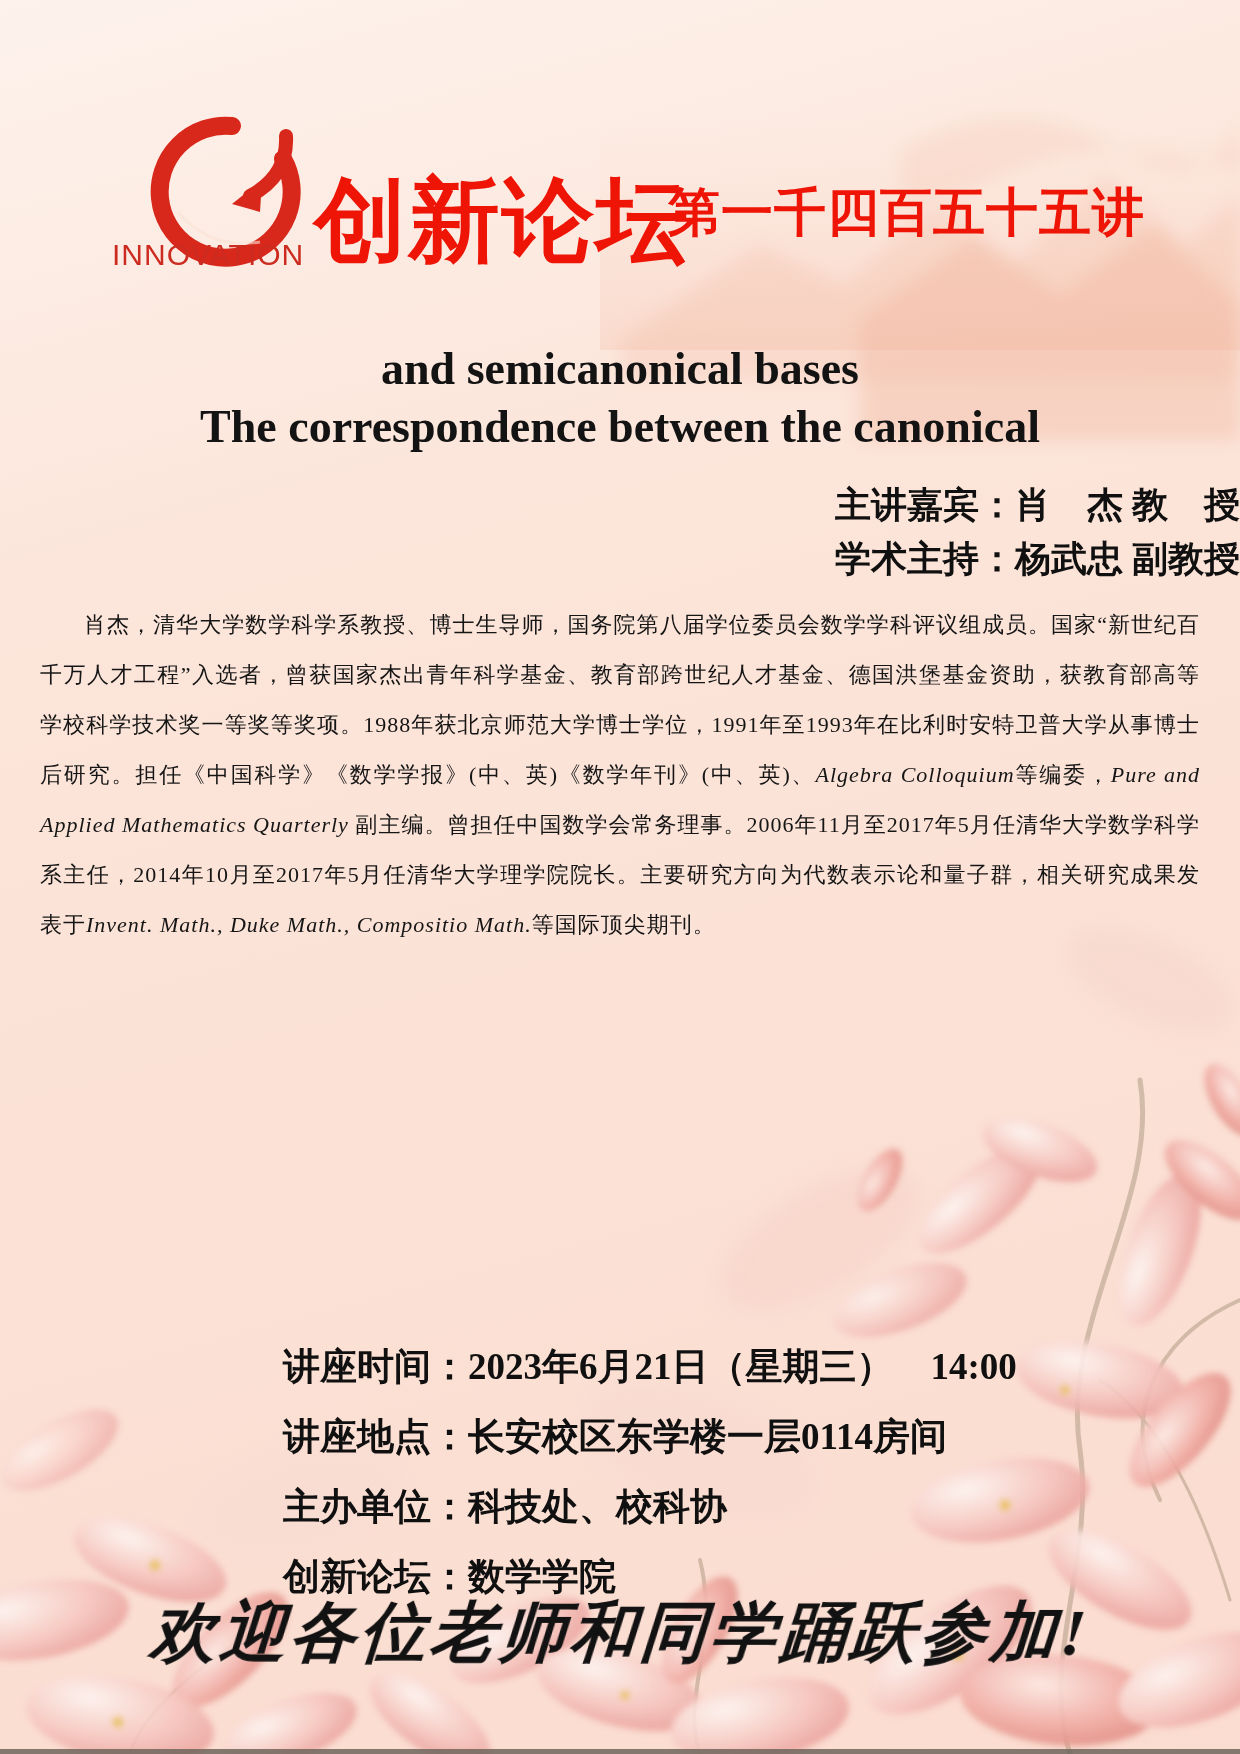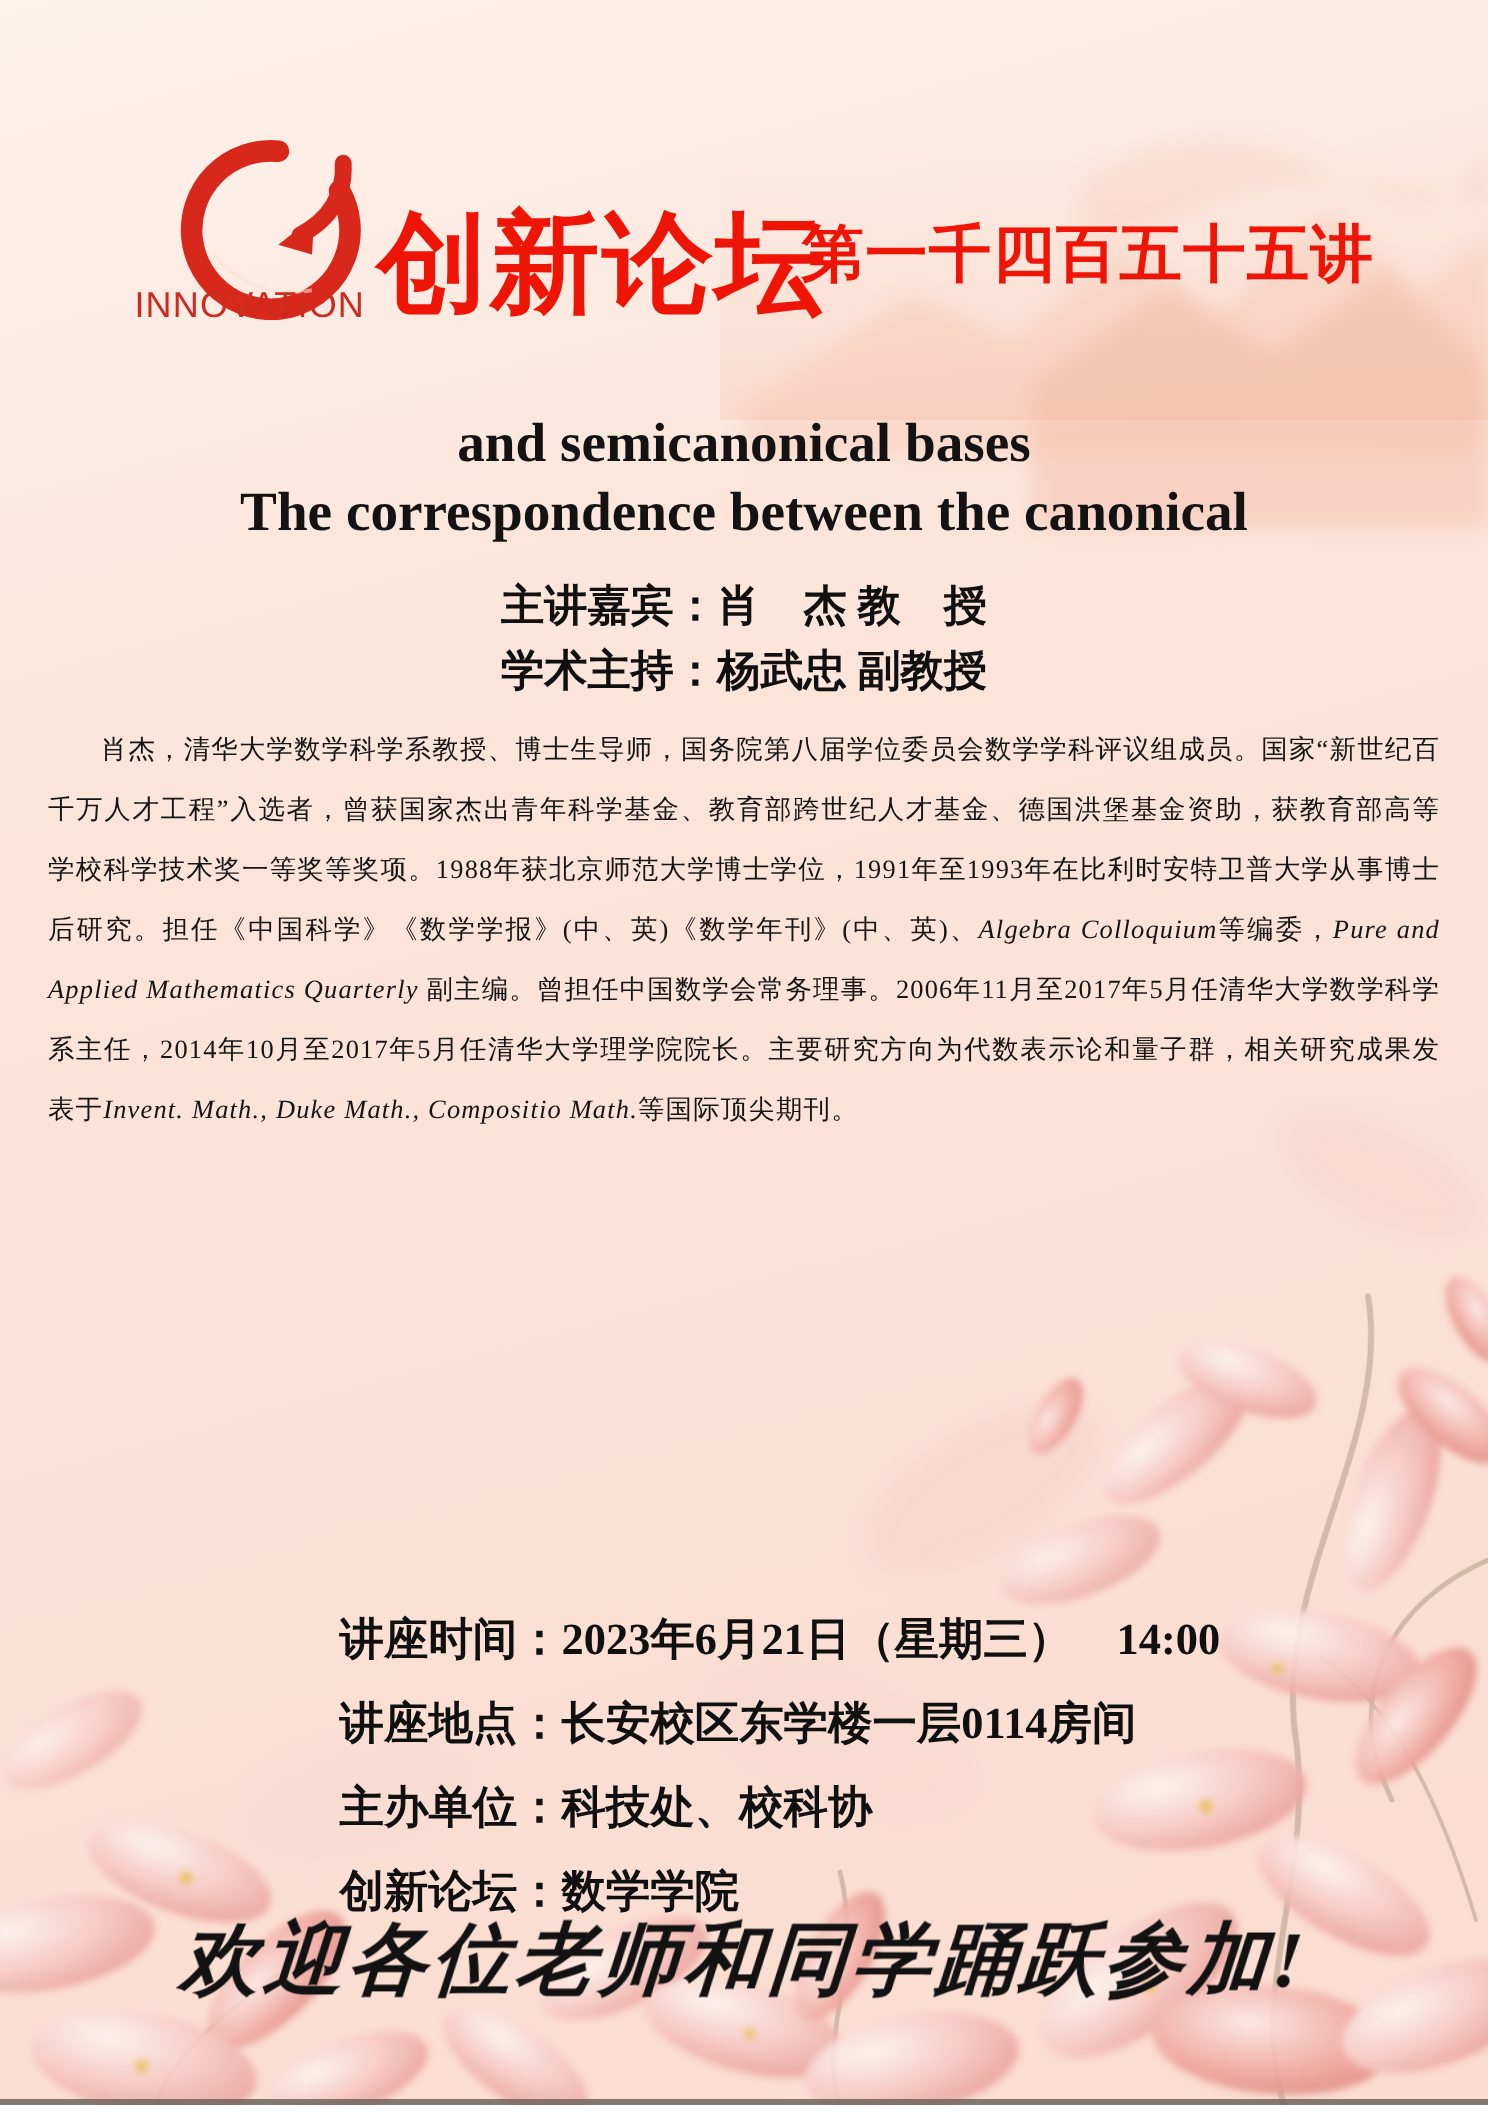--- a/index.html
+++ b/index.html
@@ -26,21 +26,21 @@
   .lecture-no {
     position:absolute; left:668px; top:186px; font-size:52px; line-height:1;
     font-weight:900; color:#ee1506; letter-spacing:1px;
     font-family:"Liberation Sans",sans-serif;
   }
   .en-title {
     position:absolute; top:340px; left:0; width:100%; text-align:center;
     font-size:46px; line-height:58px; font-weight:700; color:#131313;
   }
   .speakers {
-    position:absolute; top:478px; left:0; width:100%; text-align:center;
+    position:absolute; top:478px; left:0; width:100%; text-align:right;
     font-size:36px; line-height:54px; font-weight:700; color:#101010;
   }
   .bio {
     position:absolute; top:600px; left:40px; width:1160px;
     font-size:22px; line-height:50px; text-align:justify; text-indent:2em;
     color:#151515; letter-spacing:1px;
   }
   .details { position:absolute; top:1326px; left:283px; font-size:37px; line-height:58px; font-weight:600; color:#101010; }
   .detail-row { white-space:nowrap;margin-top:12px; }
   .footer {

